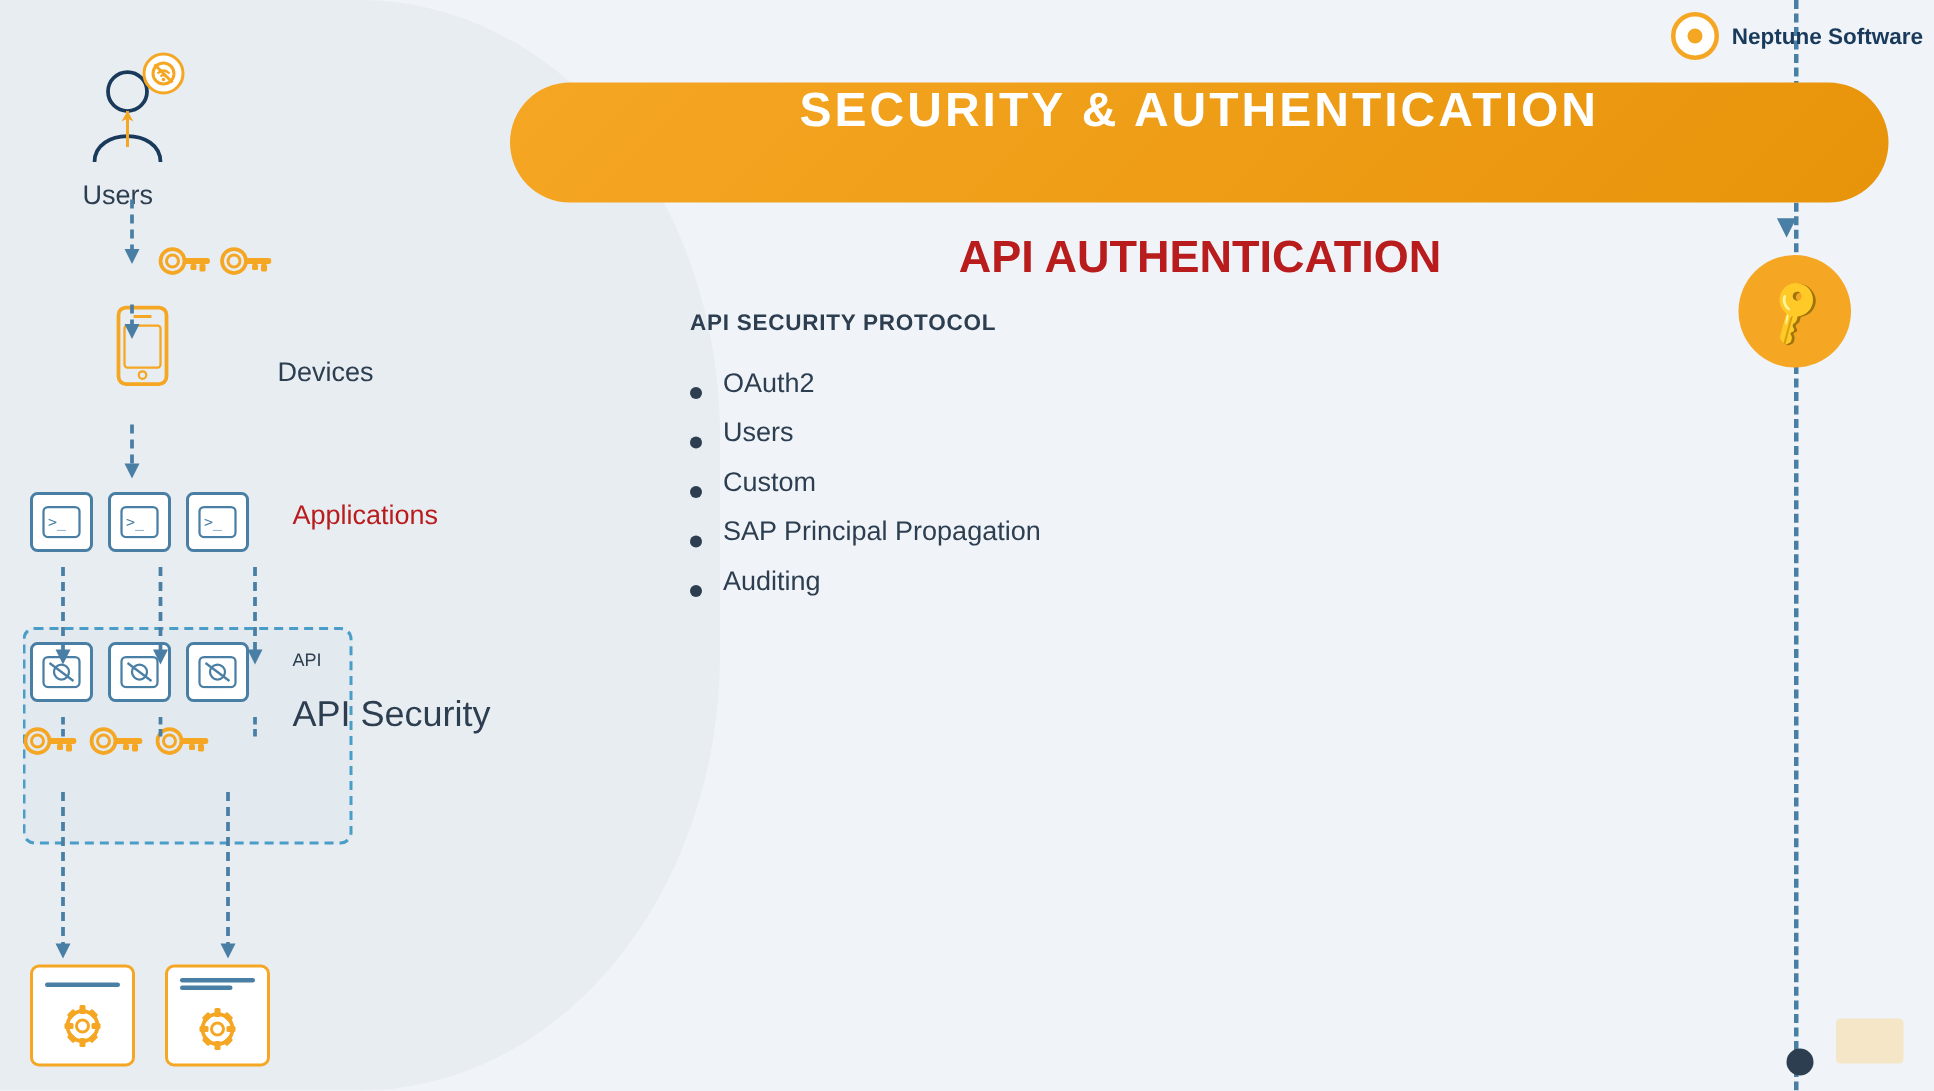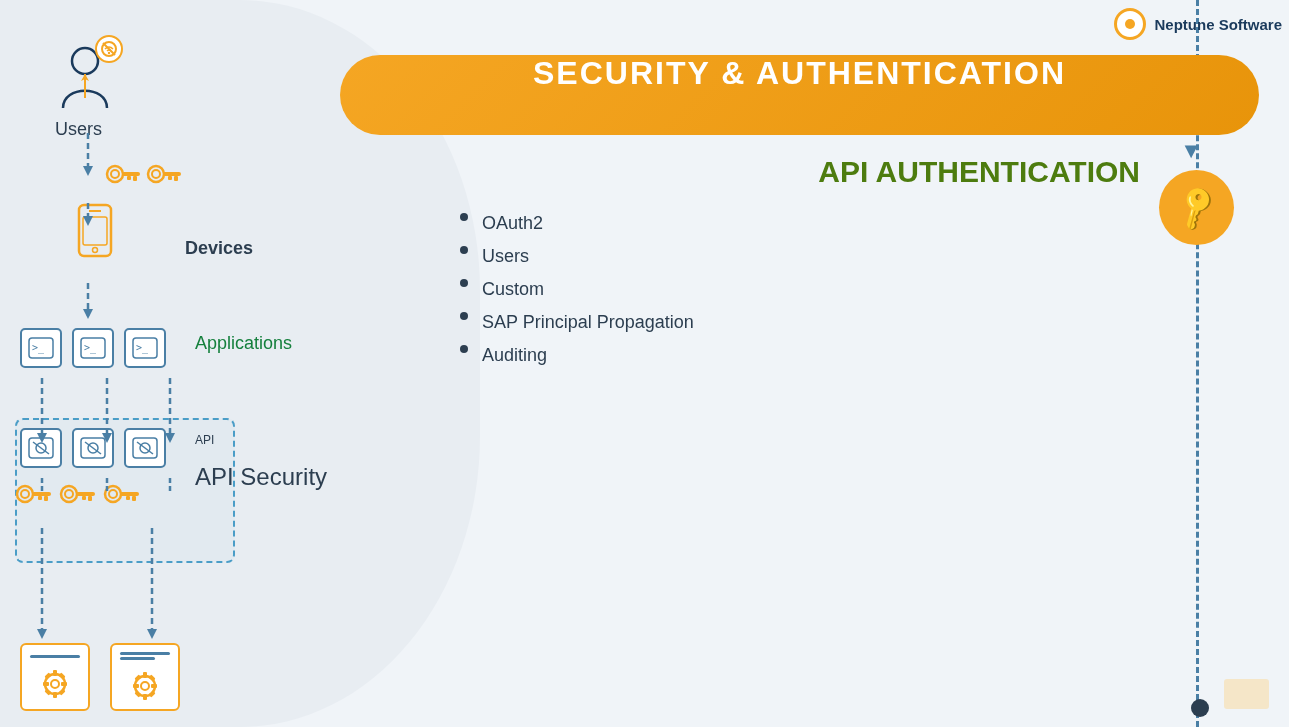--- a/index.html
+++ b/index.html
@@ -185,66 +185,66 @@
       position: absolute;
       left: 460px;
       top: 155px;
       width: 680px;
       z-index: 10;
     }
 
     .api-auth-title {
       font-size: 30px;
       font-weight: 700;
-      color: #4d7c0f;
+      color: #b91c1c;
       margin-bottom: 18px;
-      text-align: right;
+      text-align: center;
     }
 
     .protocol-label {
       font-size: 15px;
       font-weight: 600;
       color: #2c3e50;
       margin-bottom: 15px;
       letter-spacing: 0.5px;
     }
 
     .protocol-list {
       list-style: none;
       padding: 0;
     }
     .protocol-list li {
       font-size: 18px;
       color: #2c3e50;
       padding: 6px 0;
       display: flex;
-      align-items: flex-start;
+      align-items: flex-end;
       gap: 14px;
     }
     .bullet-dot {
       width: 8px;
       height: 8px;
       background: #2c3e50;
       border-radius: 50%;
       flex-shrink: 0;
     }
 
     
     .pos-user { position: absolute; top: 15px; left: 55px; }
     .pos-key1 { position: absolute; top: 130px; left: 105px; }
     .pos-device { position: absolute; top: 175px; left: 75px; }
     .pos-apps { position: absolute; top: 300px; left: 20px; display: flex; gap: 10px; }
-    .pos-applications-label { position: absolute; top: 305px; left: 195px; font-size: 18px; color: #15803d; font-weight: 500; }
+    .pos-applications-label { position: absolute; top: 305px; left: 195px; font-size: 18px; color: #b91c1c; font-weight: 500; }
     .pos-api-label { position: absolute; top: 405px; left: 195px; font-size: 12px; color: #2c3e50; font-weight: 500; }
     .pos-api-security-label { position: absolute; top: 435px; left: 195px; font-size: 24px; color: #2c3e50; font-weight: 500; }
     .pos-api-icons { position: absolute; top: 400px; left: 20px; display: flex; gap: 10px; }
     .pos-key-icons { position: absolute; top: 450px; left: 15px; display: flex; gap: 8px; }
     .pos-bottom-icons { position: absolute; top: 615px; left: 20px; display: flex; gap: 20px; }
 
-    .devices-label { position: absolute; top: 210px; left: 185px; font-size: 18px; color: #2c3e50; font-weight: 700; }
+    .devices-label { position: absolute; top: 210px; left: 185px; font-size: 18px; color: #2c3e50; font-weight: 400; }
 
     
     .diagram-svg {
       position: absolute;
       top: 0; left: 0;
       width: 480px;
       height: 727px;
       pointer-events: none;
       z-index: 6;
     }
@@ -503,20 +503,21 @@
         <rect x="11" y="27" width="4" height="6" rx="1" fill="#f5a623" transform="rotate(-45 13 30)"></rect>
         <rect x="25" y="27" width="4" height="6" rx="1" fill="#f5a623" transform="rotate(45 27 30)"></rect>
       </svg>
     </div>
   </div>
 
 </div>
 
 <div class="content-area">
   <div class="api-auth-title">API AUTHENTICATION</div>
+  <div class="protocol-label">API SECURITY PROTOCOL</div>
   <ul class="protocol-list">
   <li>
         <span class="bullet-dot"></span>
         <span>OAuth2</span>
       </li>
       <li>
         <span class="bullet-dot"></span>
         <span>Users</span>
       </li>
       <li>

